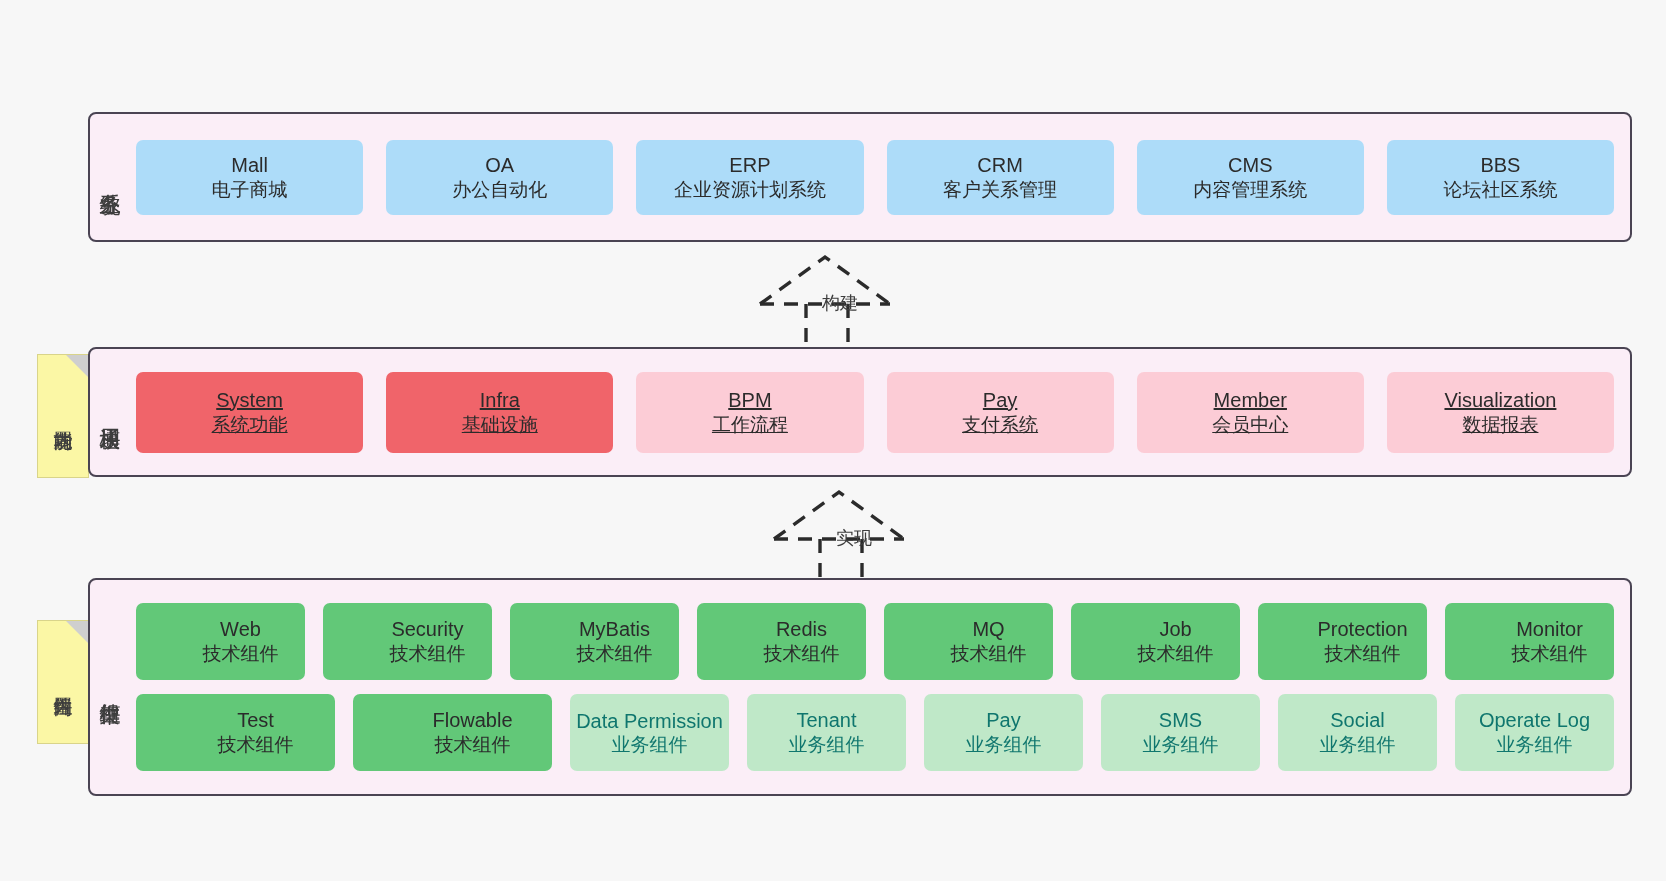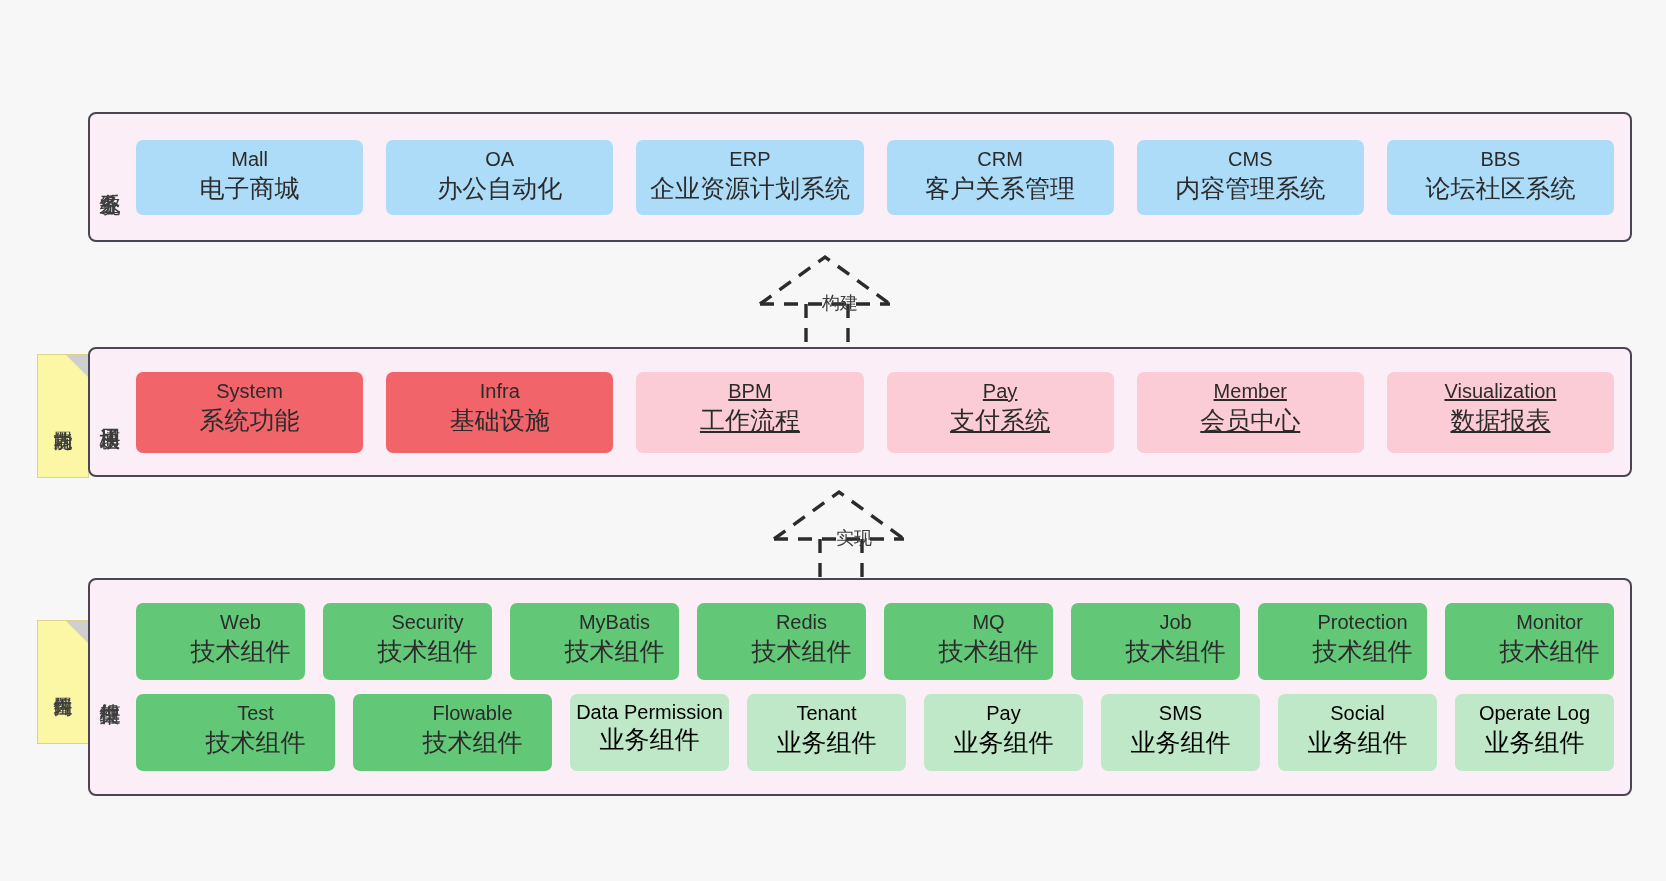--- a/index.html
+++ b/index.html
@@ -49,49 +49,50 @@
   .row{
     display:flex;
     gap:23px;
   }
   .cell{
     flex:1 1 0;
     border-radius:7px;
     display:flex;
     flex-direction:column;
     align-items:center;
+    justify-content:center;
     text-align:center;
     box-sizing:border-box;
     padding:6px 4px;
     line-height:1.30;
   }
   .cell .en{font-size:20px;}
-  .cell .cn{font-size:25px;}
+  .cell .cn{font-size:19px;}
   .cell.three{line-height:1.22;}
 
   
   #layer-business{left:88px;top:112px;width:1544px;height:130px;}
   #layer-business .layer-body{padding:0 16px 0 6px;}
   #layer-business .row{gap:23px;}
   #layer-business .cell{height:75px;background:#addcf9;color:#2b2b2b;}
 
   
   #layer-common{left:88px;top:347px;width:1544px;height:130px;}
   #layer-common .layer-body{padding:0 16px 0 6px;}
   #layer-common .cell{height:81px;}
-  .c-red{background:#f0646a;color:#2b2b2b;}
+  .c-red{background:#f0646a;color:#2b2b2b;text-decoration:underline;}
   .c-pink{background:#fcccd6;color:#2b2b2b;text-decoration:underline;}
 
   
   #layer-frame{left:88px;top:578px;width:1544px;height:218px;}
   #layer-frame .layer-body{padding:0 16px 0 6px;gap:14px;}
   #layer-frame .row{gap:18px;}
   #layer-frame .cell{height:77px;}
   .c-green{background:#62c878;color:#2b2b2b;padding-left:44px;}
-  .c-lgreen{background:#bfe8c8;color:#000000;}
+  .c-lgreen{background:#bfe8c8;color:#0f766e;}
 
   
   .note{
     position:absolute;
     width:52px;
     background:#fbf7a5;
     border:1px solid #d9d48a;
     box-sizing:border-box;
     display:flex;
     align-items:center;

